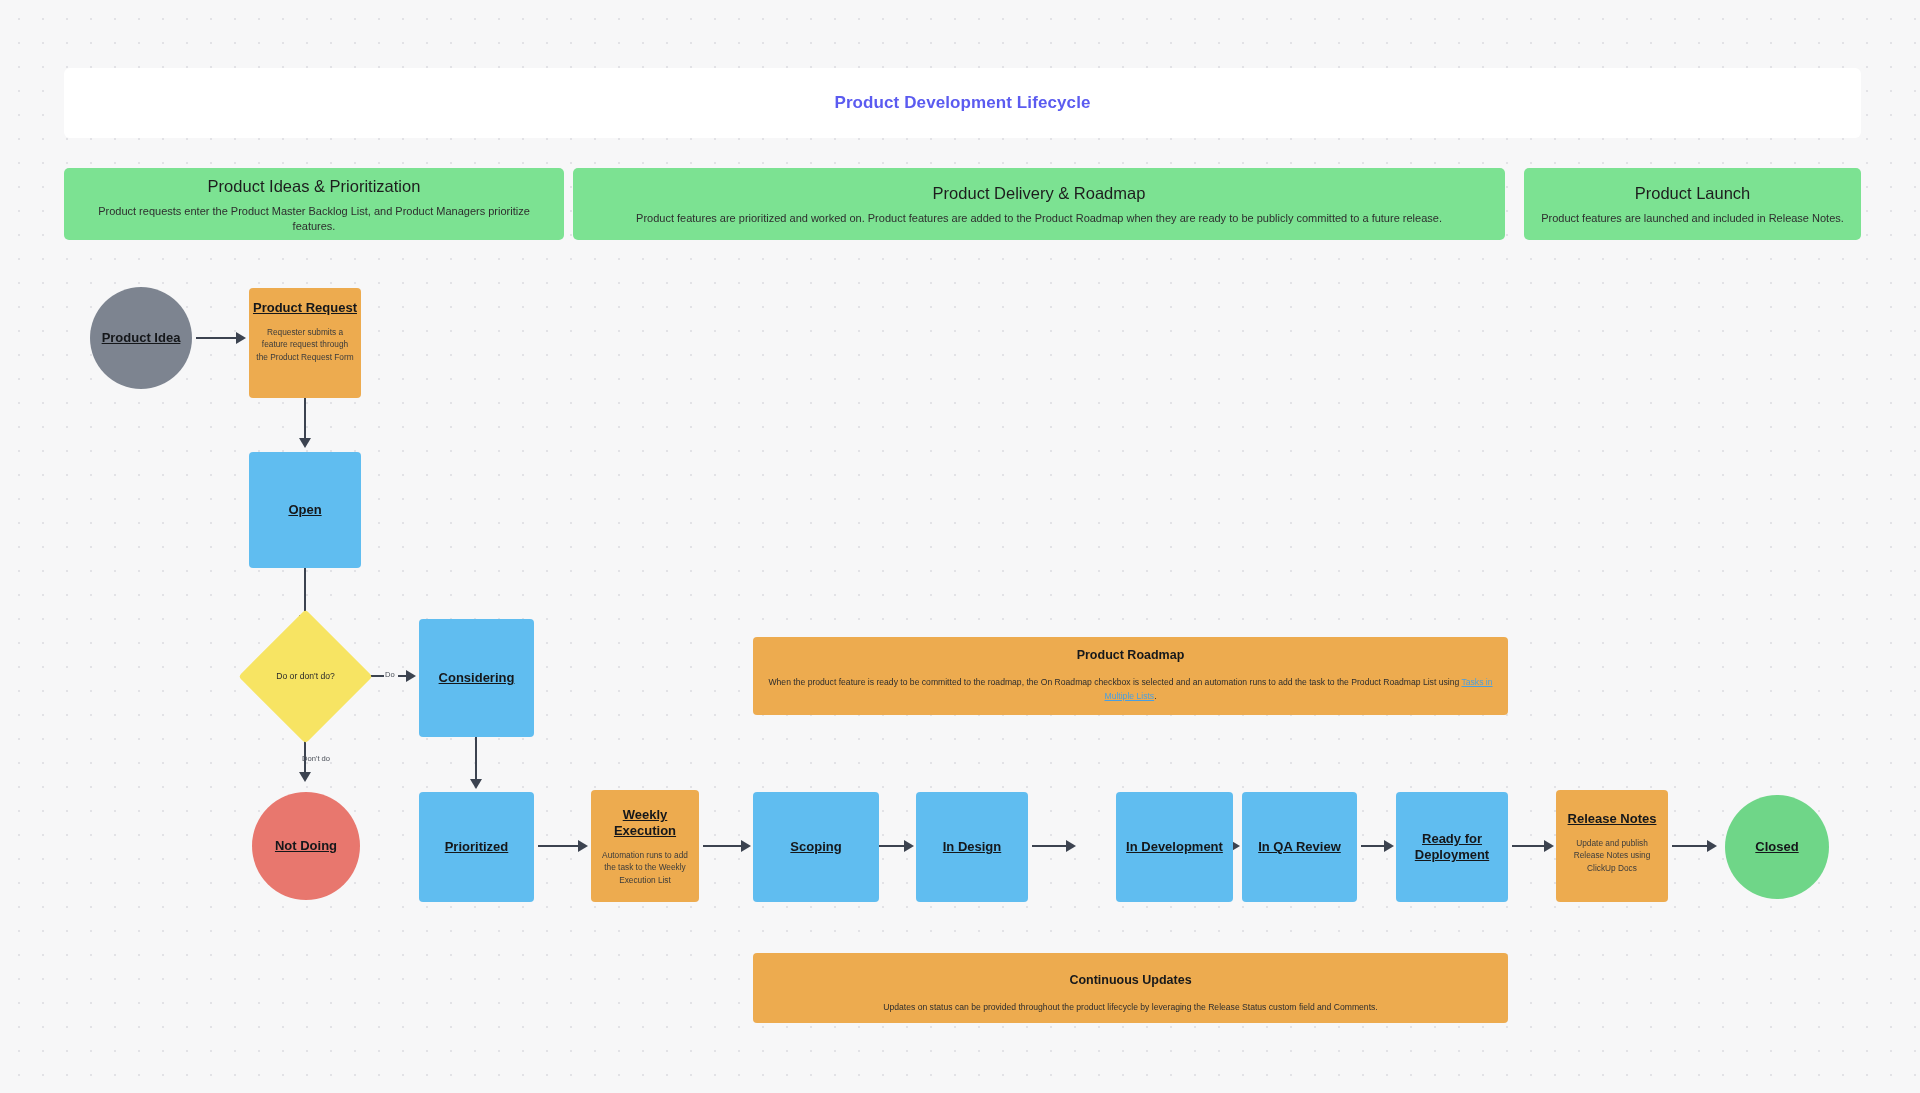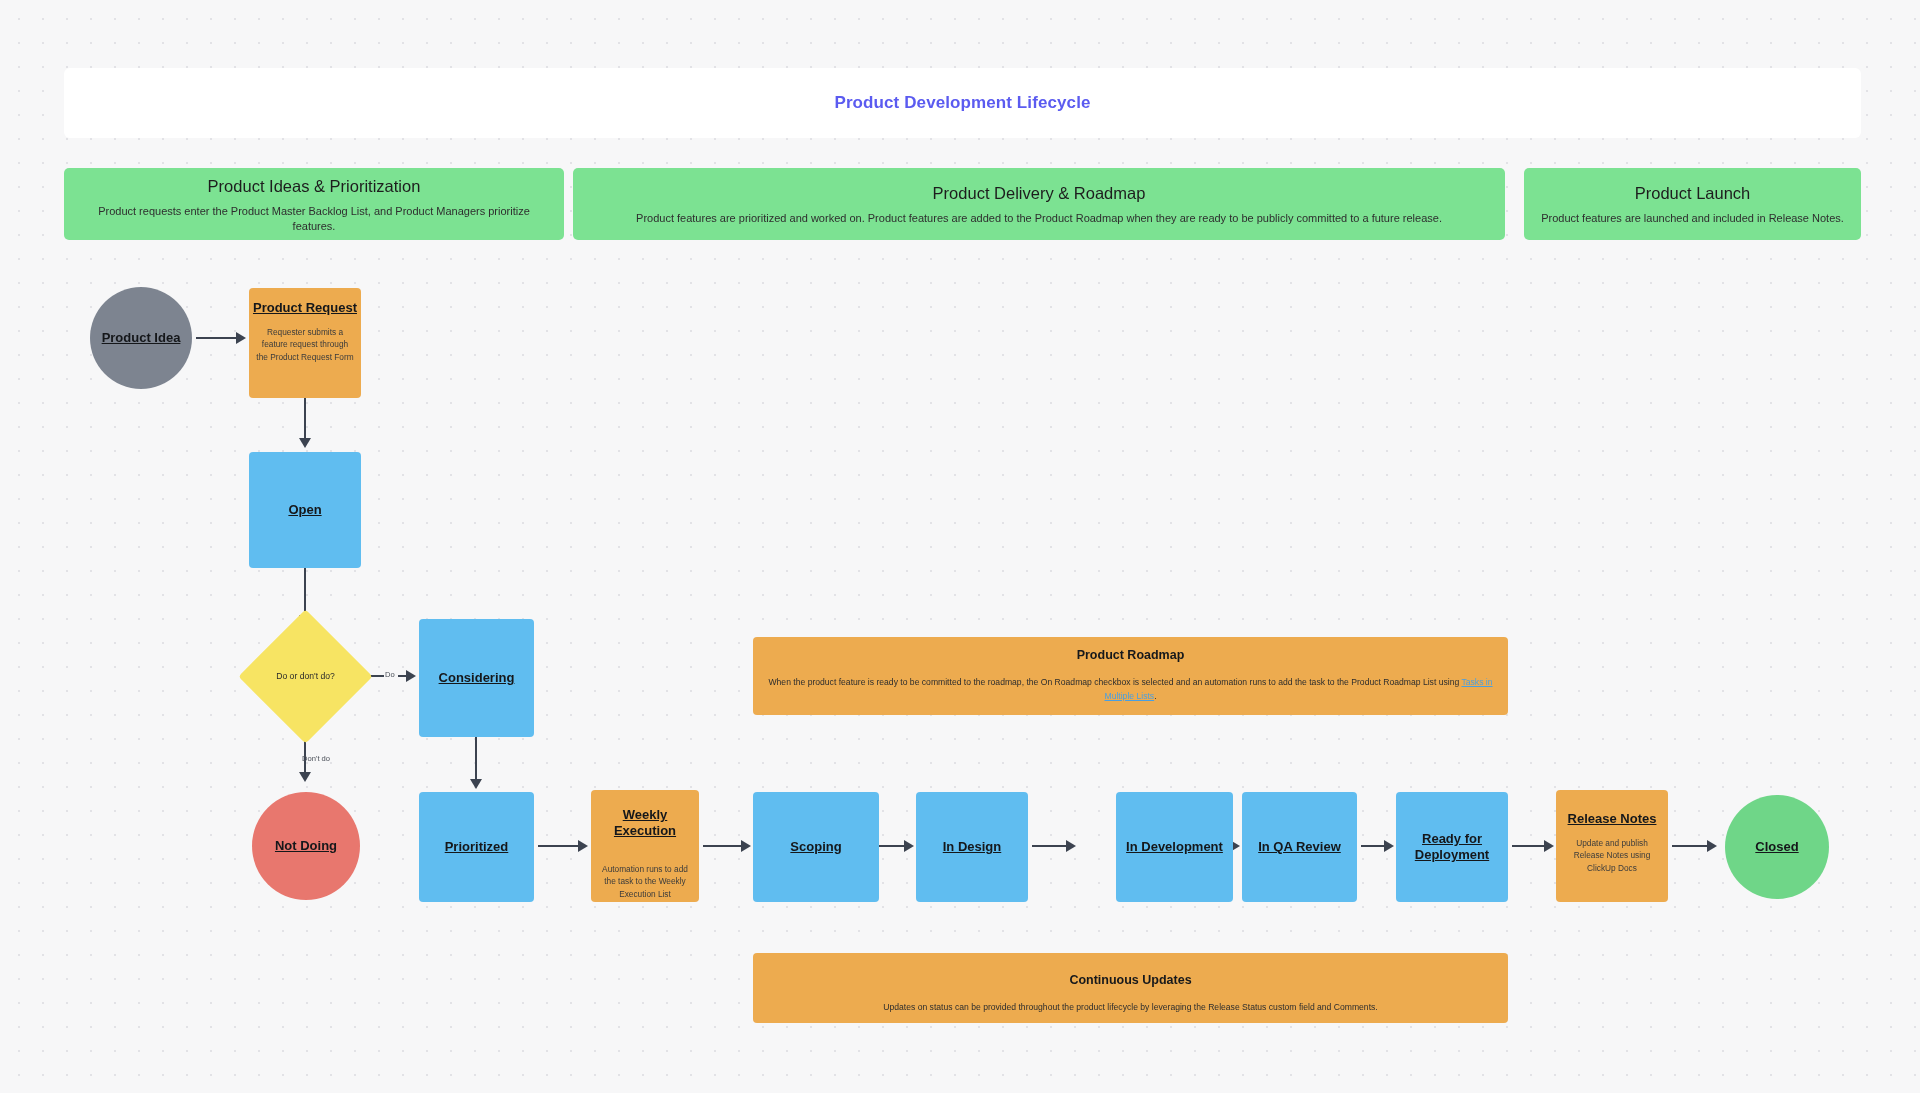--- a/index.html
+++ b/index.html
@@ -79,21 +79,21 @@
   }
 
   
   #n-product-idea    { left: 90px;  top: 287px; width: 102px; height: 102px; }
   #n-product-request { left: 249px; top: 288px; width: 112px; height: 110px; justify-content: flex-start; padding-top: 12px; }
   #n-open            { left: 249px; top: 452px; width: 112px; height: 116px; }
   #n-decision        { left: 258px; top: 629px; width: 95px;  height: 95px; }
   #n-considering     { left: 419px; top: 619px; width: 115px; height: 118px; }
   #n-not-doing       { left: 252px; top: 792px; width: 108px; height: 108px; }
   #n-prioritized     { left: 419px; top: 792px; width: 115px; height: 110px; }
-  #n-weekly          { left: 591px; top: 790px; width: 108px; height: 112px; justify-content: flex-start; padding-top: 17px; gap: 14px; }
+  #n-weekly          { left: 591px; top: 790px; width: 108px; height: 112px; justify-content: flex-start; padding-top: 17px; }
   #n-scoping         { left: 753px; top: 792px; width: 126px; height: 110px; }
   #n-in-design       { left: 916px; top: 792px; width: 112px; height: 110px; }
   #n-in-development  { left: 1078px;top: 792px; width: 117px; height: 110px; margin-left: 38px; }
   #n-in-qa           { left: 1242px;top: 792px; width: 115px; height: 110px; }
   #n-ready-deploy    { left: 1396px;top: 792px; width: 112px; height: 110px; }
   #n-release-notes   { left: 1556px;top: 790px; width: 112px; height: 112px; justify-content: flex-start; padding-top: 21px; }
   #n-closed          { left: 1725px;top: 795px; width: 104px; height: 104px; }
 
   
   .info-panel {

